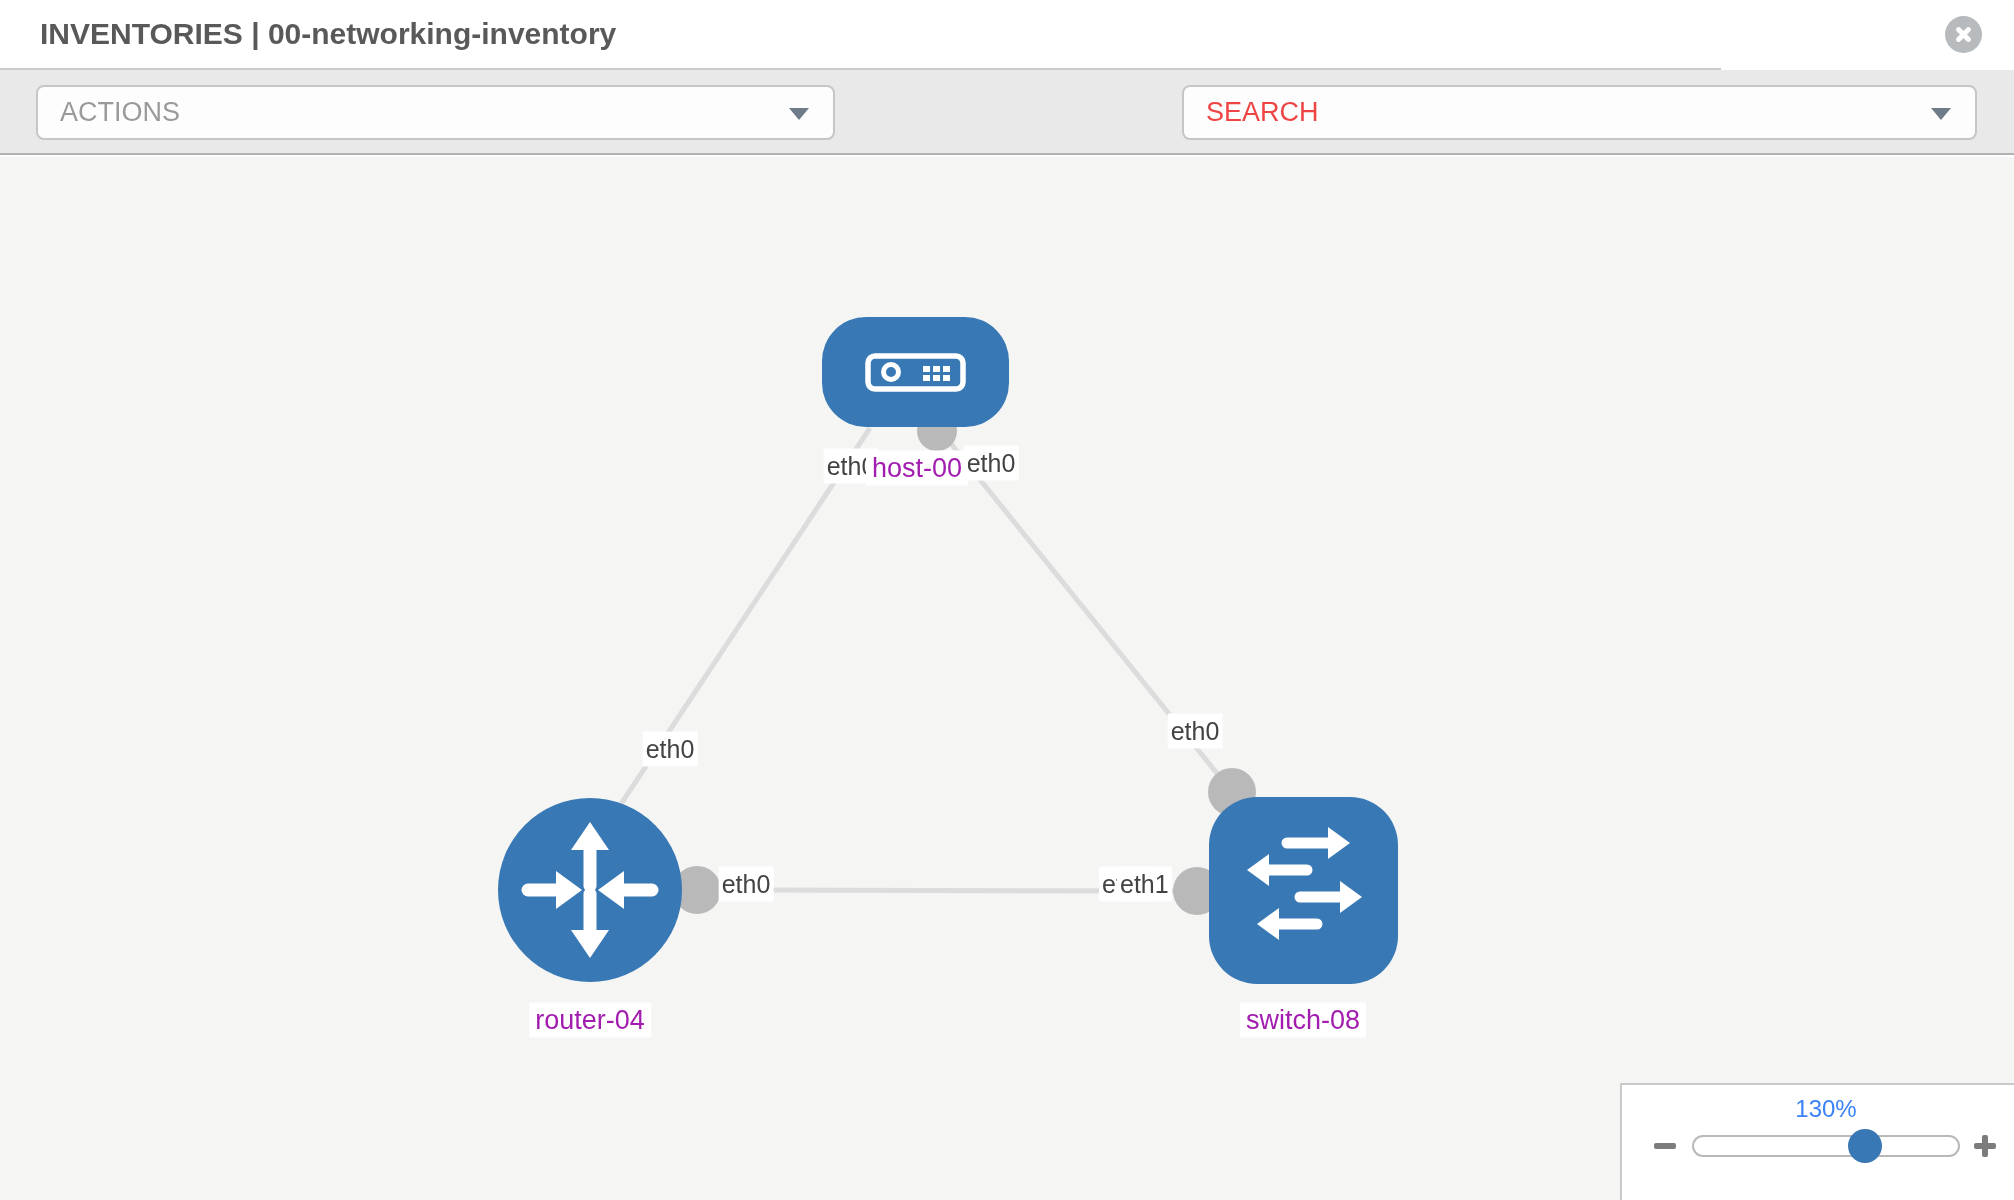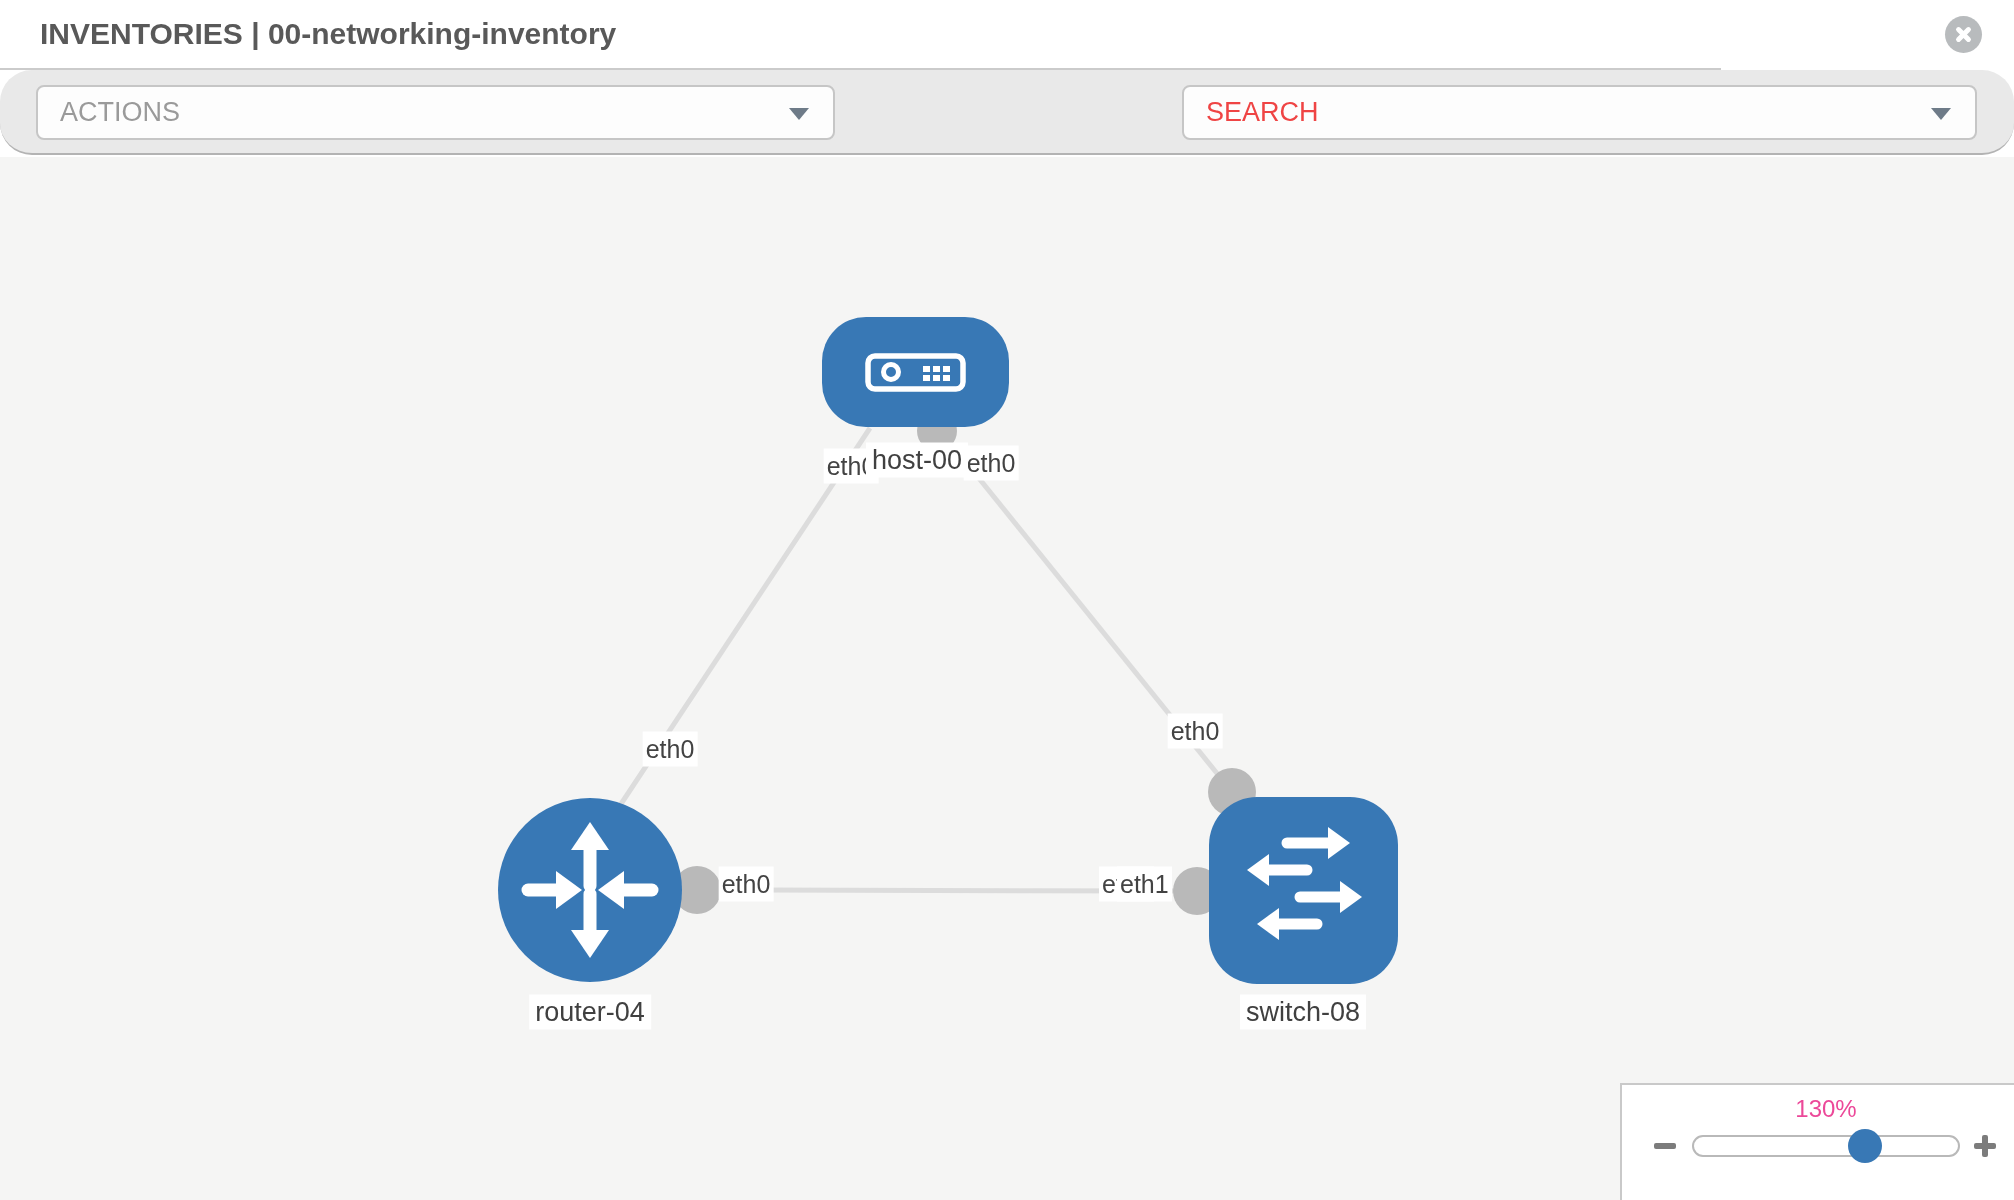--- a/index.html
+++ b/index.html
@@ -22,21 +22,21 @@
   }
   .close-btn .xbar {
     position:absolute; left:9px; top:16px; width:19px; height:5px;
     background:#ffffff; border-radius:2.5px;
   }
   .close-btn .xbar.a { transform:rotate(45deg); }
   .close-btn .xbar.b { transform:rotate(-45deg); }
   
   .toolbar {
     position:absolute; left:0; top:70px; width:2014px; height:83px;
-    background:#e9e9e9; border-bottom:2px solid #b3b3b3;border-radius:32px;
+    background:#e9e9e9; border-bottom:2px solid #b3b3b3;
   }
   .select {
     position:absolute; top:15px; height:55px; box-sizing:border-box;
     background:#fdfdfd; border:2px solid #c6c6c6; border-radius:8px;
     display:flex; align-items:center; padding:0 22px;
     font-size:27px; cursor:pointer;
   }
   .actions-select { left:36px; width:799px; color:#9a9a9a; }
   .search-select  { left:1182px; width:795px; color:#ef4444; }
   .caret {
@@ -54,31 +54,31 @@
     background:#f5f5f4;
   }
   .port-label {
     position:absolute; transform:translate(-50%,-50%);
     background:#ffffff; color:#434343; font-size:25px; line-height:1;
     padding:5px 3px; white-space:nowrap; z-index:3;
   }
   .port-label.anchor-left { transform:translateY(-50%); }
   .node-label {
     position:absolute; transform:translate(-50%,-50%);
-    background:#ffffff; color:#404040; font-size:27px; line-height:1;
-    padding:4px 6px; white-space:nowrap; z-index:4;
+    background:#ffffff; color:#a21caf; font-size:27px; line-height:1;
+    padding:4px 6px; white-space:nowrap; z-index:4;margin-top:8px;
   }
   
   .zoom-panel {
     position:absolute; left:1620px; top:1083px; width:420px; height:140px;
     background:#ffffff; border:2px solid #c9c9c9; box-sizing:border-box;
   }
   .zoom-level {
     position:absolute; left:70px; top:10px; width:268px; text-align:center;
-    font-size:24px; color:#ec4899;
+    font-size:24px; color:#3b82f6;
   }
   .zoom-btn { position:absolute; width:26px; height:26px; cursor:pointer; }
   .zoom-btn .hbar {
     position:absolute; left:2px; top:10px; width:22px; height:6px;
     background:#7c7c7c; border-radius:2px;
   }
   .zoom-btn .vbar {
     position:absolute; left:10px; top:2px; width:6px; height:22px;
     background:#7c7c7c; border-radius:2px;
   }

